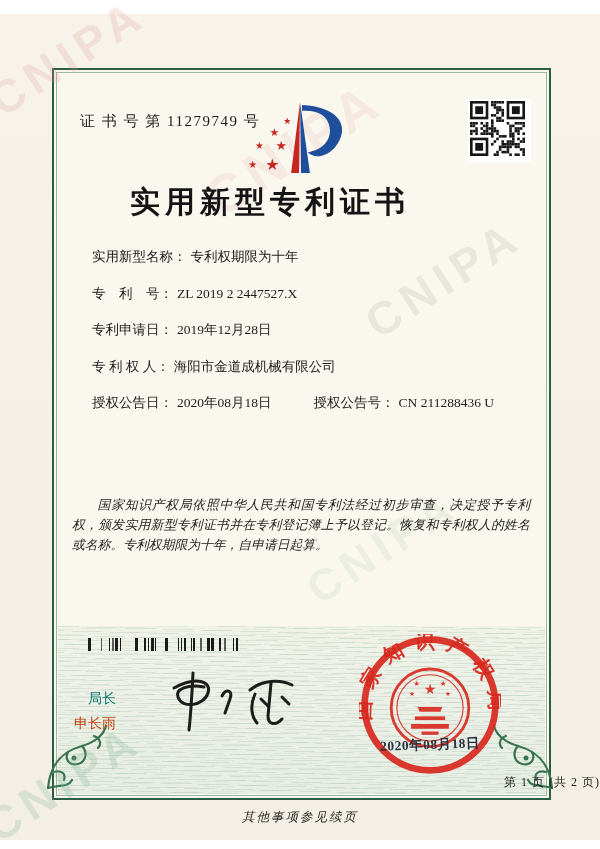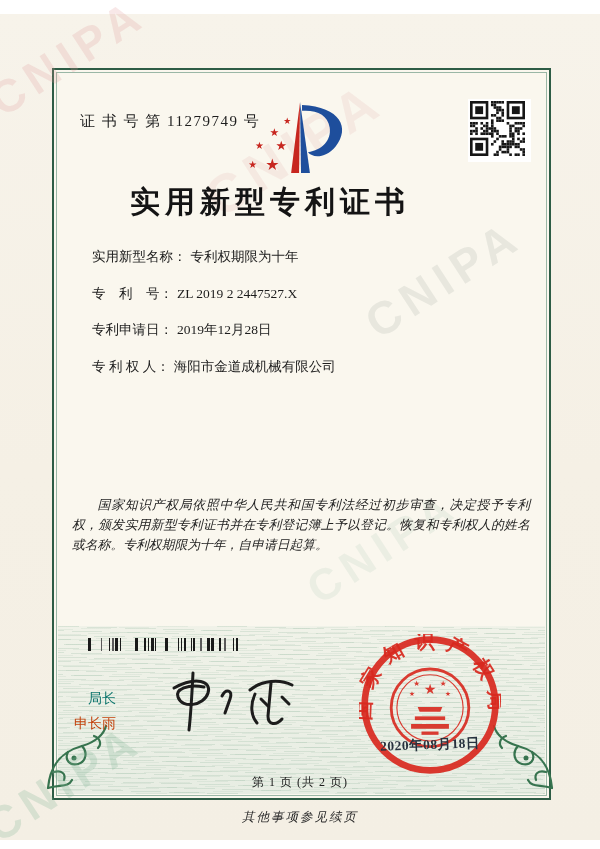--- a/index.html
+++ b/index.html
@@ -50,21 +50,21 @@
   .sig-title{position:absolute;left:88px;top:690px;font-family:"Liberation Sans","DejaVu Sans",sans-serif;
              font-size:14px;font-weight:500;color:#0f766e;}
   .sig-name{position:absolute;left:74px;top:715px;font-family:"Liberation Sans","DejaVu Sans",sans-serif;
             font-size:14px;font-weight:500;color:#c2410c;}
   .sig-script{position:absolute;left:158px;top:668px;width:158px;height:70px;}
   
   .seal{position:absolute;left:359px;top:634px;width:142px;height:142px;}
   .seal-date{position:absolute;left:354px;top:736px;width:152px;text-align:center;
              font-size:13.5px;font-weight:700;color:#27313e;transform:rotate(-2deg);letter-spacing:0.5px;}
   
-  .page-no{position:absolute;left:0;top:774px;width:600px;text-align:center;font-size:12px;letter-spacing:1px;}
+  .page-no{position:absolute;left:0;top:774px;width:600px;text-align:right;font-size:12px;letter-spacing:1px;}
   .cont-note{position:absolute;left:0;top:809px;width:600px;text-align:center;font-size:12.5px;
              font-style:italic;letter-spacing:2px;color:#2a2a2a;}
 </style>
 </head>
 <body>
 
 <div class="page">
   <div class="paper-bg"></div>
   <div class="frame">
     <div class="frame-inner"></div>
@@ -259,20 +259,23 @@
     </div>
     <div class="row">
       <span class="flabel">专　利　号：</span><span class="fvalue">ZL 2019 2 2447527.X</span>
     </div>
     <div class="row">
       <span class="flabel">专利申请日：</span><span class="fvalue">2019年12月28日</span>
     </div>
     <div class="row">
       <span class="flabel">专 利 权 人：</span><span class="fvalue">海阳市金道成机械有限公司</span>
     </div>
+    <div class="row grant">
+      <span class="flabel">授权公告日：</span><span class="fvalue">2020年08月18日</span><span class="flabel second">授权公告号：</span><span class="fvalue">CN 211288436 U</span>
+    </div>
   </div>
 
   <div class="paras">
     <p>国家知识产权局依照中华人民共和国专利法经过初步审查，决定授予专利权，颁发实用新型专利证书并在专利登记簿上予以登记。恢复和专利权人的姓名或名称。专利权期限为十年，自申请日起算。</p>
   </div>
 
   <div class="barcode">
     <svg width="156" height="13" viewBox="0 0 156 13">
         <rect x="3" y="0" width="3" height="13" fill="#1a1a1a"></rect>
         <rect x="16" y="0" width="1" height="13" fill="#5a5a5a"></rect>

